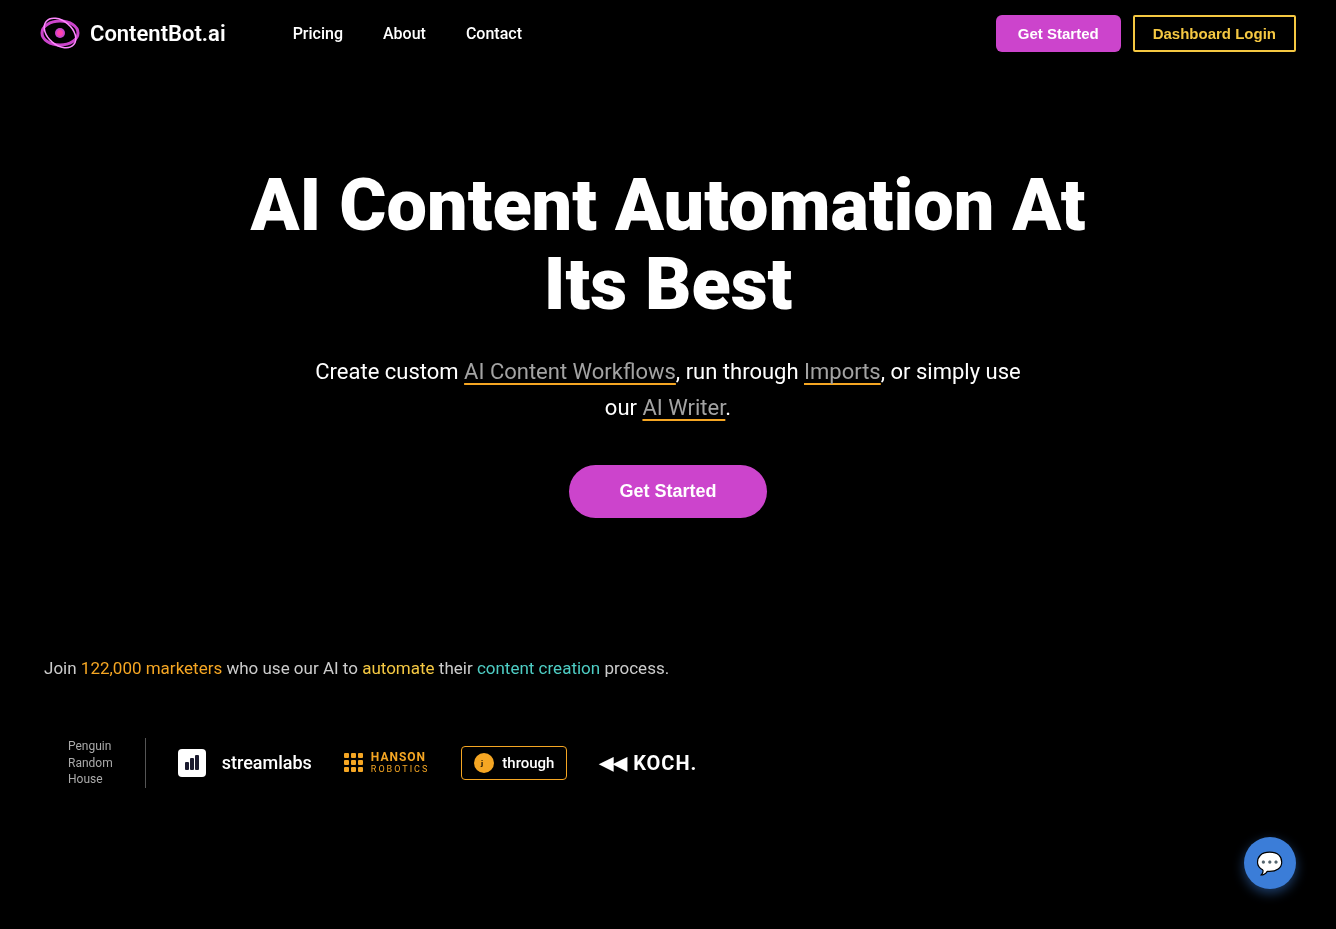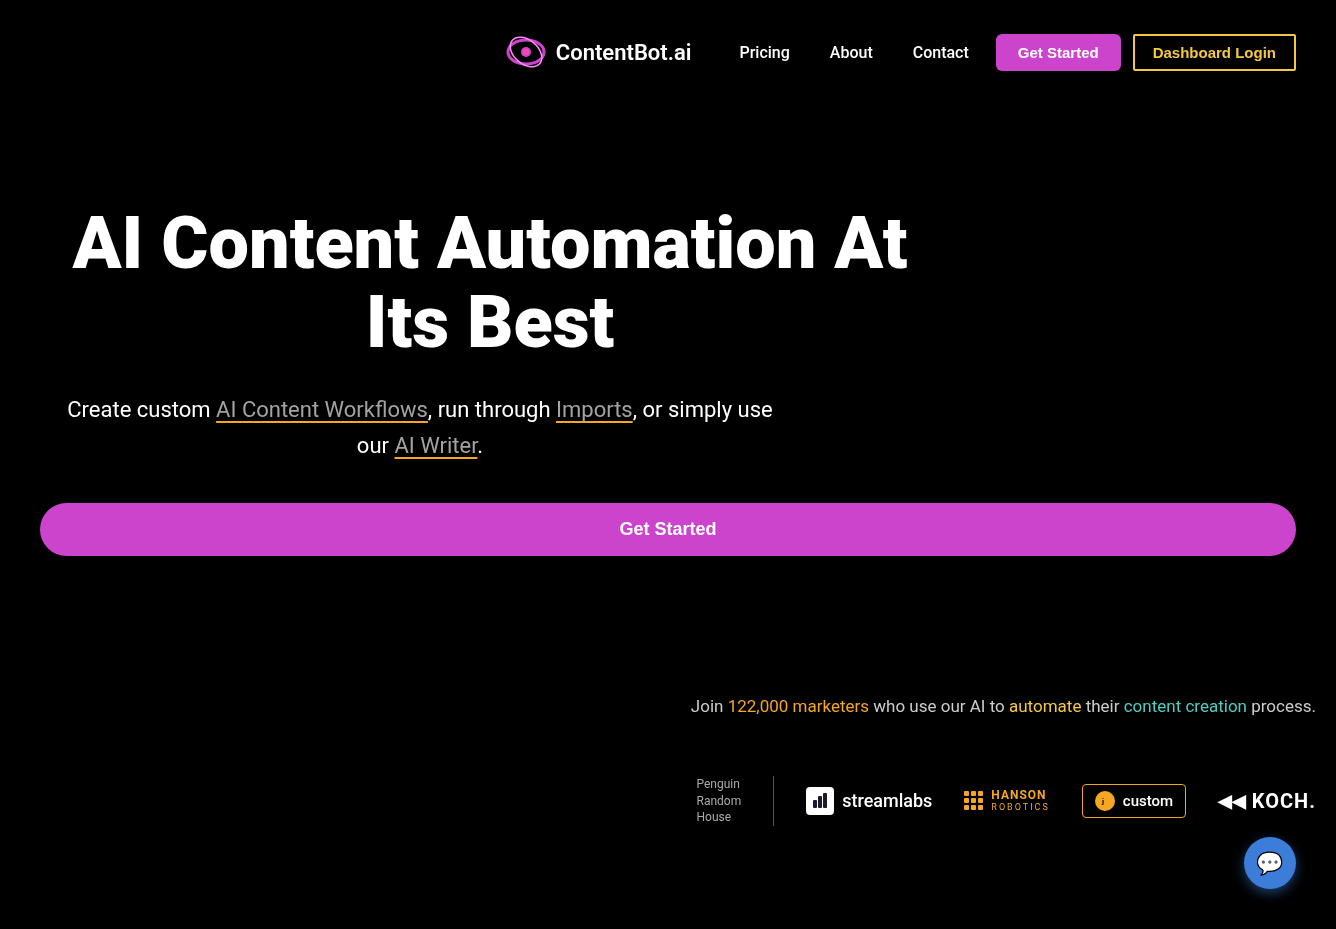--- a/index.html
+++ b/index.html
@@ -14,22 +14,22 @@
       font-family: -apple-system, BlinkMacSystemFont, 'Segoe UI', Roboto, sans-serif;
       width: 1336px;
       min-height: 929px;
       overflow-x: hidden;
     }
 
     
     nav {
       display: flex;
       align-items: center;
-      justify-content: flex-end;
-      padding: 32px 40px;
+      justify-content: space-between;
+      padding: 13px 40px;
       width: 100%;
       gap: 27px;
     }
 
     .nav-left {
       display: flex;
       align-items: center;
       gap: 48px;
     }
 
@@ -49,20 +49,21 @@
       font-size: 22px;
       font-weight: 600;
       color: #ffffff;
     }
 
     .nav-links {
       display: flex;
       align-items: center;
       gap: 40px;
       list-style: none;
+      margin-left: 19px;
     }
 
     .nav-links a {
       color: #ffffff;
       text-decoration: none;
       font-size: 16px;
       font-weight: 500;
     }
 
     .nav-right {
@@ -90,20 +91,21 @@
       border-radius: 2px;
       font-size: 15px;
       font-weight: 600;
       cursor: pointer;
     }
 
     
     .hero {
       display: flex;
       flex-direction: column;
+      align-items: center;
       justify-content: center;
       text-align: center;
       padding: 100px 40px 60px;
     }
 
     .hero-title {
       font-size: 72px;
       font-weight: 900;
       color: #ffffff;
       line-height: 1.1;
@@ -136,23 +138,23 @@
       font-size: 18px;
       font-weight: 600;
       cursor: pointer;
       margin-bottom: 80px;
     }
 
     
     .social-proof {
       display: flex;
       flex-direction: column;
-      align-items: flex-end;
+      align-items: flex-start;
       gap: 40px;
-      padding: 0 20px 60px;
+      padding: 0 44px 60px;
     }
 
     .social-proof-text {
       font-size: 17px;
       color: #cccccc;
       text-align: center;
     }
 
     .social-proof-text .highlight-orange {
       color: #f5a623;
@@ -196,21 +198,21 @@
 
     .penguin-logo .brand-name {
       font-size: 11px;
       color: #aaaaaa;
       line-height: 1.3;
     }
 
     .streamlabs-logo {
       display: flex;
       align-items: center;
-      gap: 8px;
+      gap: 16px;
     }
 
     .streamlabs-icon {
       width: 28px;
       height: 28px;
       background: #ffffff;
       border-radius: 4px;
       display: flex;
       align-items: center;
       justify-content: center;
@@ -416,21 +418,21 @@
       </div>
     </div>
 
     <div class="jobcase-logo logo-brand">
       <div class="jobcase-icon">
         <svg width="14" height="14" viewBox="0 0 14 14">
           <polygon points="7,1 13,5 13,9 7,13 1,9 1,5" fill="#f5a623"></polygon>
           <text x="4" y="10" font-size="8" font-weight="bold" fill="#000">j</text>
         </svg>
       </div>
-      <span class="jobcase-text">custom</span>
+      <span class="jobcase-text">through</span>
     </div>
 
     <div class="koch-logo logo-brand">
       <div class="koch-arrows">
         <span class="koch-arrow">◀◀</span>
       </div>
       <span class="koch-text">KOCH.</span>
     </div>
   </div>
 </div>

